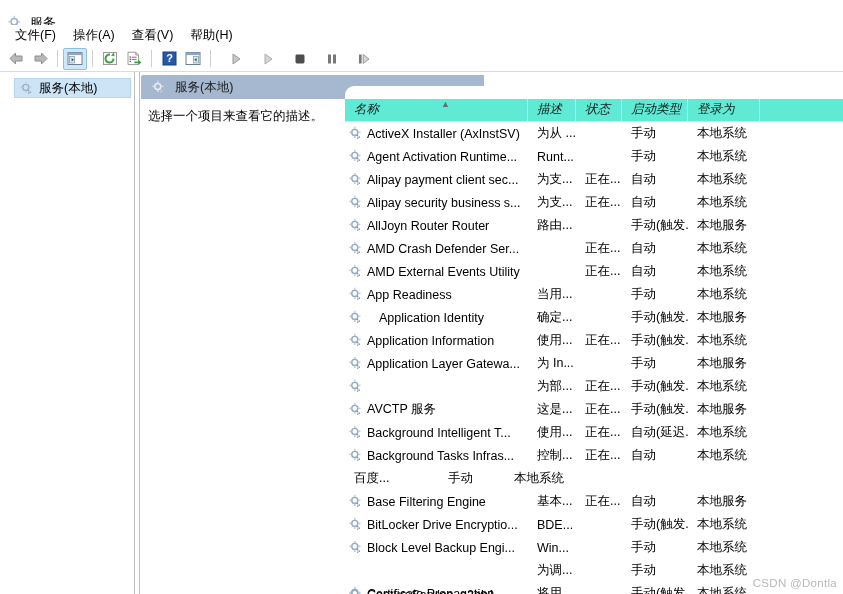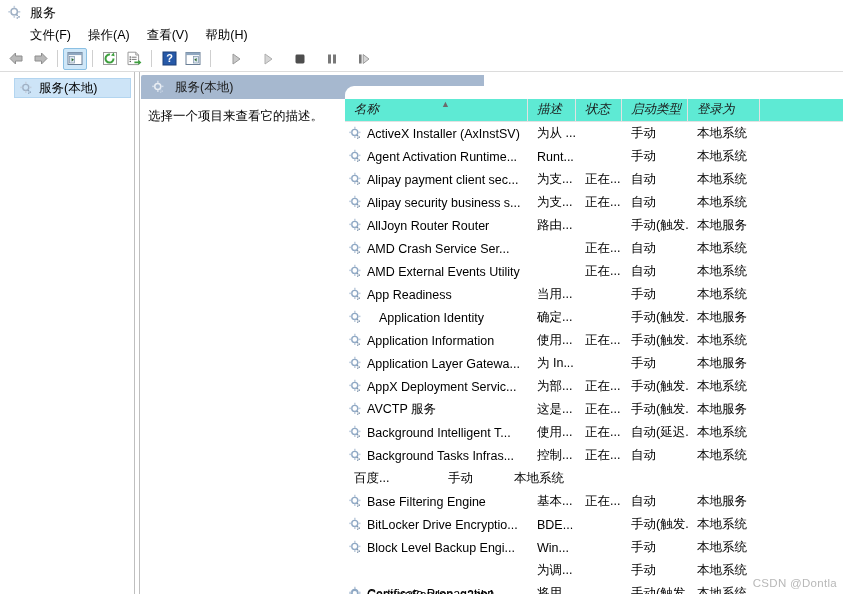--- a/index.html
+++ b/index.html
@@ -12,41 +12,41 @@
     -webkit-font-smoothing: antialiased;
   }
   #app {
     position: relative;
     width: 843px; height: 594px;
     background: #ffffff;
   }
 
   
   .titlebar {
-    position: absolute; left: 0; top: 0; width: 843px; height: 25px;
+    position: absolute; left: 0; top: 10px; width: 843px; height: 25px;
     background: #ffffff;
     display: flex; align-items: center;
     padding-left: 7px;
   }
   .titlebar .title-text {
     font-size: 13px; color: #000; margin-left: 7px; line-height: 1;
   }
 
   
   .gear {
     position: relative; width: 16px; height: 16px; flex: 0 0 16px;
   }
   .gear svg { display: block; }
 
   
   .menubar {
     position: absolute; left: 0; top: 25px; width: 843px; height: 21px;
     background: #ffffff;
     display: flex; align-items: center;
-    padding-left: 22px;
+    padding-left: 7px;
     font-size: 12.5px; color: #000;
   }
   .menubar .menu-item {
     padding: 2px 9px 2px 8px;
     cursor: default; white-space: nowrap;
   }
 
   
   .toolbar {
     position: absolute; left: 0; top: 46px; width: 843px; height: 26px;
@@ -557,21 +557,21 @@
                       <rect x="1.3" y="6.0" width="2.3" height="1.6"></rect>
                       <rect x="11.0" y="6.0" width="2.3" height="1.6"></rect>
                     </g>
                     <g fill="#8196ad">
                       <rect x="9.4" y="9.6" width="1.5" height="1.5"></rect>
                       <rect x="11.2" y="11.1" width="1.6" height="1.6"></rect>
                       <rect x="9.6" y="12.3" width="1.4" height="1.4"></rect>
                     </g>
                   </svg>
                 </span>
-                <span>AMD Crash Service Ser...</span>
+                <span>AMD Crash Defender Ser...</span>
               </div>
               <div class="lv-cell" style="width: 48px;"></div>
               <div class="lv-cell" style="width: 46px;">正在...</div>
               <div class="lv-cell" style="width: 66px;">自动</div>
               <div class="lv-cell" style="width: 72px;">本地系统</div>
             </div>
             <div class="lv-row">
               <div class="lv-cell name" style="width: 183px;">
                 <span class="gear">
                   <svg width="15" height="15" viewBox="0 0 16 16">
@@ -719,21 +719,20 @@
                       <rect x="1.3" y="6.0" width="2.3" height="1.6"></rect>
                       <rect x="11.0" y="6.0" width="2.3" height="1.6"></rect>
                     </g>
                     <g fill="#8196ad">
                       <rect x="9.4" y="9.6" width="1.5" height="1.5"></rect>
                       <rect x="11.2" y="11.1" width="1.6" height="1.6"></rect>
                       <rect x="9.6" y="12.3" width="1.4" height="1.4"></rect>
                     </g>
                   </svg>
                 </span>
-                <span>AppX Deployment Servic...</span>
               </div>
               <div class="lv-cell" style="width: 48px;">为部...</div>
               <div class="lv-cell" style="width: 46px;">正在...</div>
               <div class="lv-cell" style="width: 66px;">手动(触发...</div>
               <div class="lv-cell" style="width: 72px;">本地系统</div>
             </div>
             <div class="lv-row">
               <div class="lv-cell name" style="width: 183px;">
                 <span class="gear">
                   <svg width="15" height="15" viewBox="0 0 16 16">

